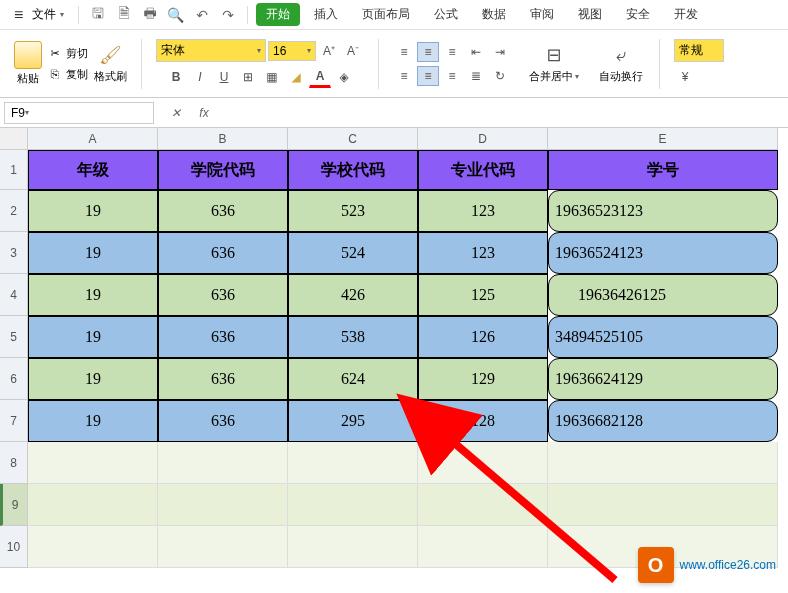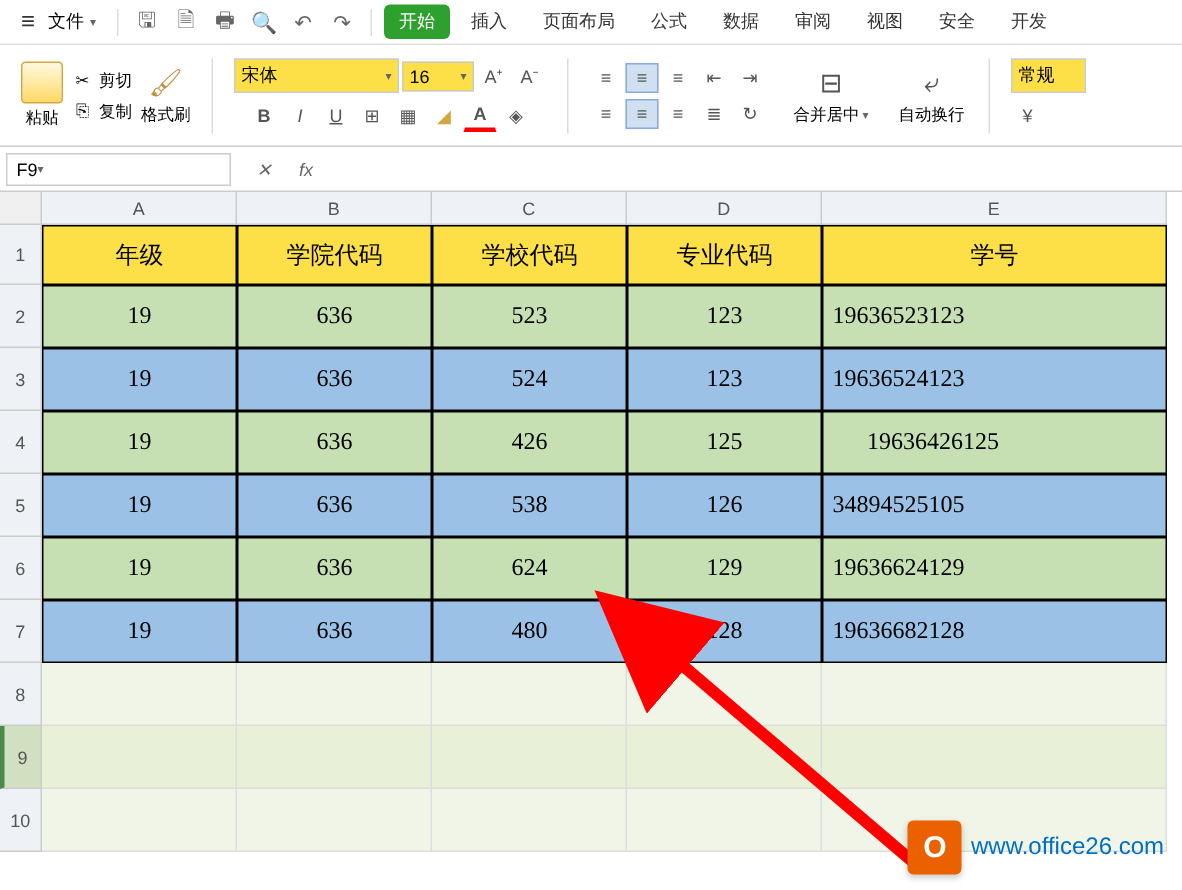--- a/index.html
+++ b/index.html
@@ -193,26 +193,26 @@
       align-items: center;
       justify-content: center;
       font-size: 16px;
       font-family: "SimSun", serif;
       overflow: hidden;
     }
     .data-cell {
       border: 1px solid #000;
     }
     .header-cell {
-      background: #fde047;
-      font-weight: normal;
+      background: #8b5cf6;
+      font-weight: bold;
     }
     .even-row { background: #c6e0b4; }
     .odd-row { background: #9bc2e6; }
-    .cell.left { justify-content: flex-start; padding-left: 6px; }
+    .cell.left { justify-content: flex-start; padding-left: 6px; border-radius: 11px; }
     .body-row { background: #f0f5e8; }
     .sel-row { background: #e8f0d8; }
     
     
     .arrow-svg {
       position: absolute;
       left: 0; top: 0;
       pointer-events: none;
     }
     
@@ -234,21 +234,21 @@
       justify-content: center;
       color: #fff;
       font-weight: bold;
       font-size: 20px;
       box-shadow: 0 2px 4px rgba(0,0,0,.2);
     }
     .wm-text { display: flex; flex-direction: column; line-height: 1.2; }
     .wm-title { font-size: 18px; font-weight: bold; }
     .wm-title .o { color: #eb6100; }
     .wm-title .rest { color: #0070c0; }
-    .wm-url { font-size: 16px; color: #0070c0; }
+    .wm-url { font-size: 12px; color: #0070c0; }
   </style>
 </head>
 <body>
 
 <div class="menubar">
   <div class="menu-file">
     <span class="hamburger"></span>
     <span>文件</span>
     <span class="dropdown-arrow">▾</span>
   </div>
@@ -439,21 +439,21 @@
       <div class="grid-row">
         <div class="cell data-cell even-row" style="width: 130px; height: 42px;">19</div>
         <div class="cell data-cell even-row" style="width: 130px; height: 42px;">636</div>
         <div class="cell data-cell even-row" style="width: 130px; height: 42px;">624</div>
         <div class="cell data-cell even-row" style="width: 130px; height: 42px;">129</div>
         <div class="cell data-cell even-row left" style="width: 230px; height: 42px;">19636624129</div>
       </div>
       <div class="grid-row">
         <div class="cell data-cell odd-row" style="width: 130px; height: 42px;">19</div>
         <div class="cell data-cell odd-row" style="width: 130px; height: 42px;">636</div>
-        <div class="cell data-cell odd-row" style="width: 130px; height: 42px;">480</div>
+        <div class="cell data-cell odd-row" style="width: 130px; height: 42px;">295</div>
         <div class="cell data-cell odd-row" style="width: 130px; height: 42px;">128</div>
         <div class="cell data-cell odd-row left" style="width: 230px; height: 42px;">19636682128</div>
       </div>
       <div class="grid-row">
         <div class="cell body-row" style="width: 130px; height: 42px;"></div>
         <div class="cell body-row" style="width: 130px; height: 42px;"></div>
         <div class="cell body-row" style="width: 130px; height: 42px;"></div>
         <div class="cell body-row" style="width: 130px; height: 42px;"></div>
         <div class="cell body-row" style="width: 230px; height: 42px;"></div>
       </div>

